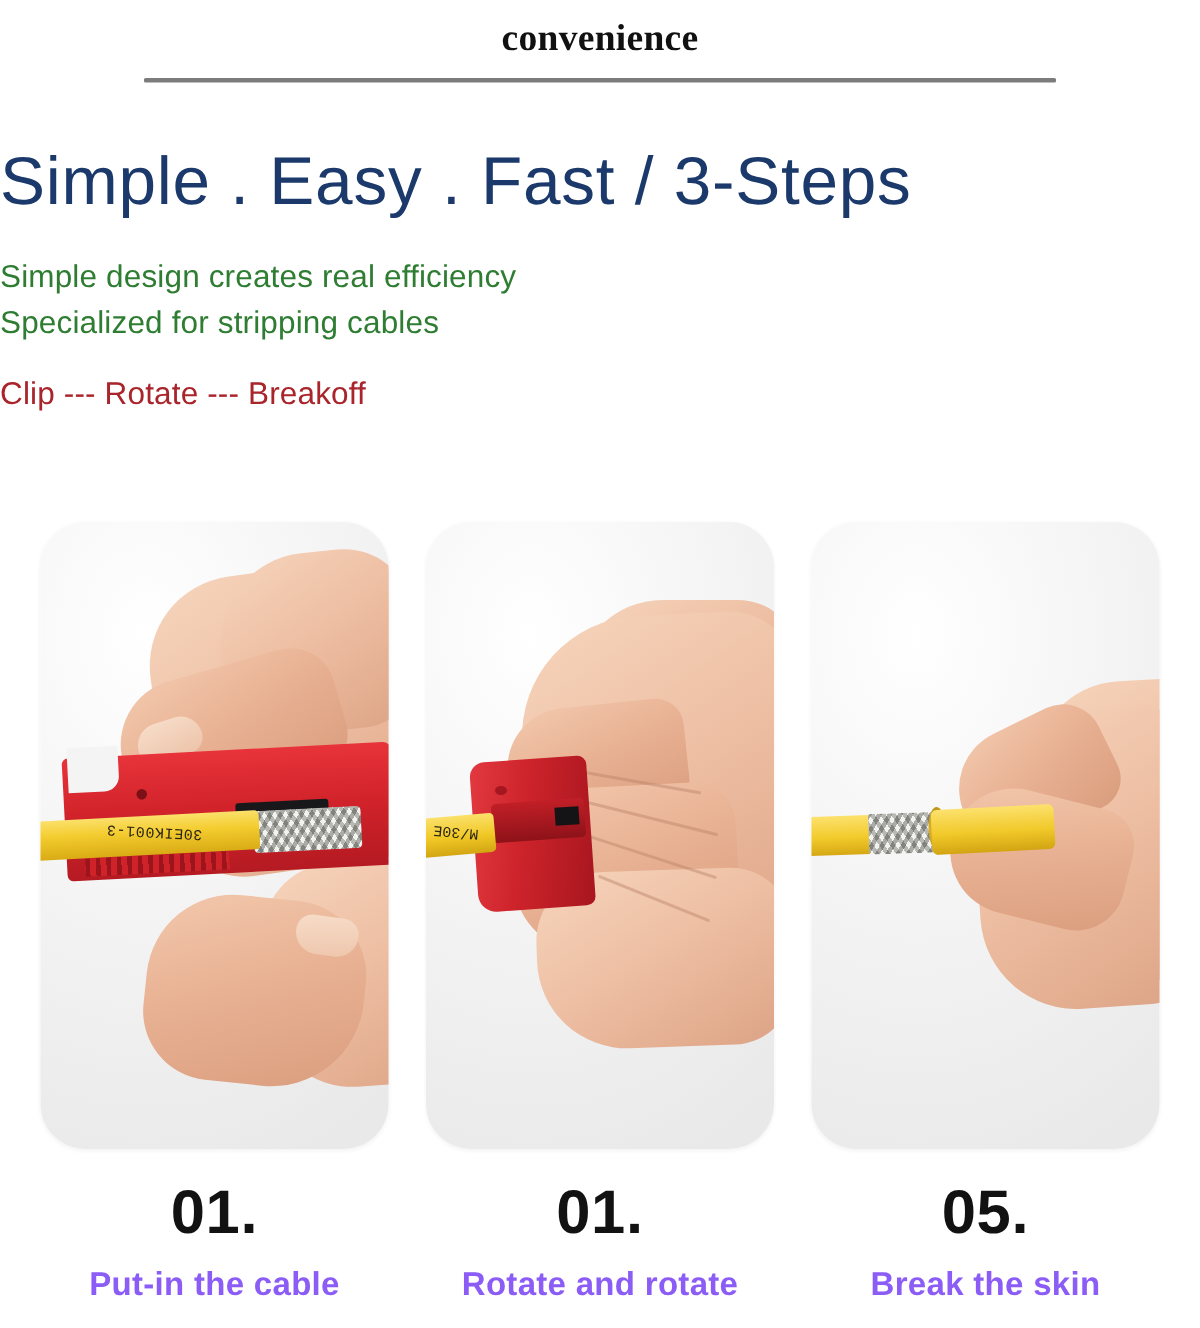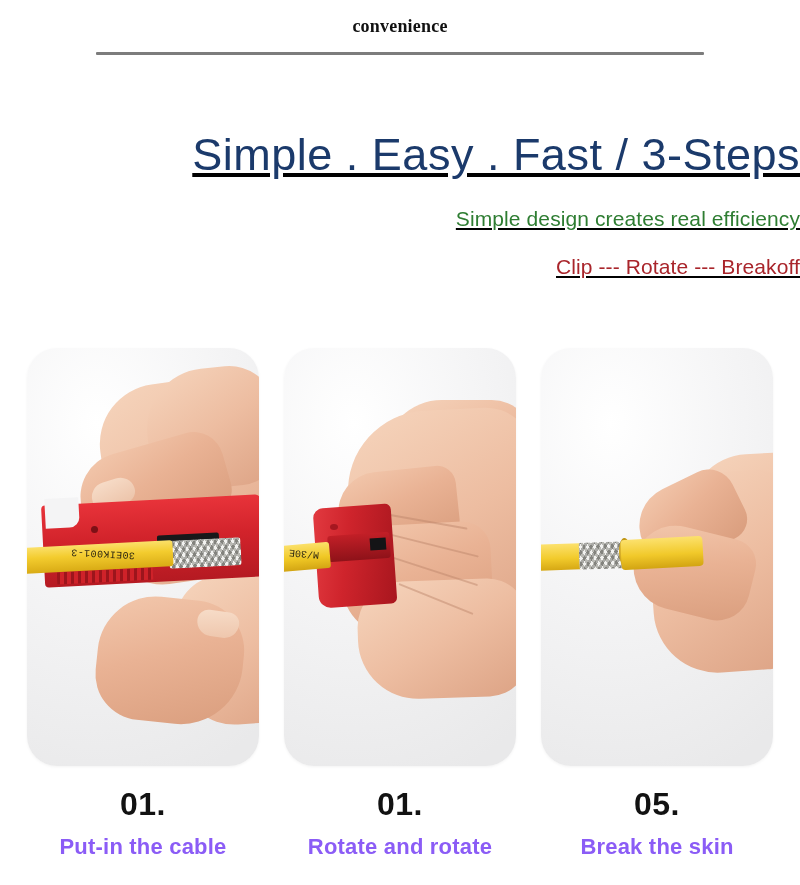--- a/index.html
+++ b/index.html
@@ -18,37 +18,36 @@
   
   .header-band {
     height: 52px;
     display: flex;
     align-items: center;
     justify-content: center;
   }
   .header-word {
     font-family: "Liberation Serif", serif;
     font-weight: bold;
-    font-size: 18px;
+    font-size: 25px;
     color: #111111;
     letter-spacing: 0.2px;
   }
   .header-rule {
     width: 608px;
     height: 3px;
     background: #7c7c7c;
     margin: 0 auto;
     border-radius: 1px;
   }
 
   
   .title-block {
-    text-align: right;
-    padding-top: 76px;
-    text-decoration: underline;
+    text-align: left;
+    padding-top: 42px;
   }
   .main-title {
     font-size: 45px;
     font-weight: normal;
     color: #1b3a6b;
     letter-spacing: 0.5px;
     line-height: 1.05;
     margin: 0;
   }
   .sub-lines {
@@ -319,21 +318,21 @@
     left: 78px; top: 190px; width: 12px; height: 30px;
     background: radial-gradient(circle at 60% 50%, #e8bf38, #b98e0d);
     transform: rotate(-3deg); border-radius: 50%;
   }
 
   
   .caption {
     text-align: center;
   }
   .step-num {
-    font-size: 32px;
+    font-size: 41px;
     font-weight: bold;
     color: #121212;
     letter-spacing: 0.5px;
     margin-top: 22px;
     line-height: 1;
   }
   .step-label {
     font-size: 22px;
     font-weight: bold;
     color: #8b5cf6;
@@ -346,20 +345,21 @@
 
 <div class="header-band">
   <span class="header-word">convenience</span>
 </div>
 <div class="header-rule"></div>
 
 <div class="title-block">
   <h1 class="main-title">Simple . Easy . Fast / 3-Steps</h1>
   <div class="sub-lines">
     <div class="sub-green">Simple design creates real efficiency</div>
+    <div class="sub-green">Specialized for stripping cables</div>
     <div class="sub-red">Clip --- Rotate --- Breakoff</div>
   </div>
 </div>
 
 <div class="steps-row">
 
   <div class="step">
     <div class="photo">
       <div class="skin skin-l p1-palm"></div>
       <div class="skin skin-l p1-knuckle"></div>

